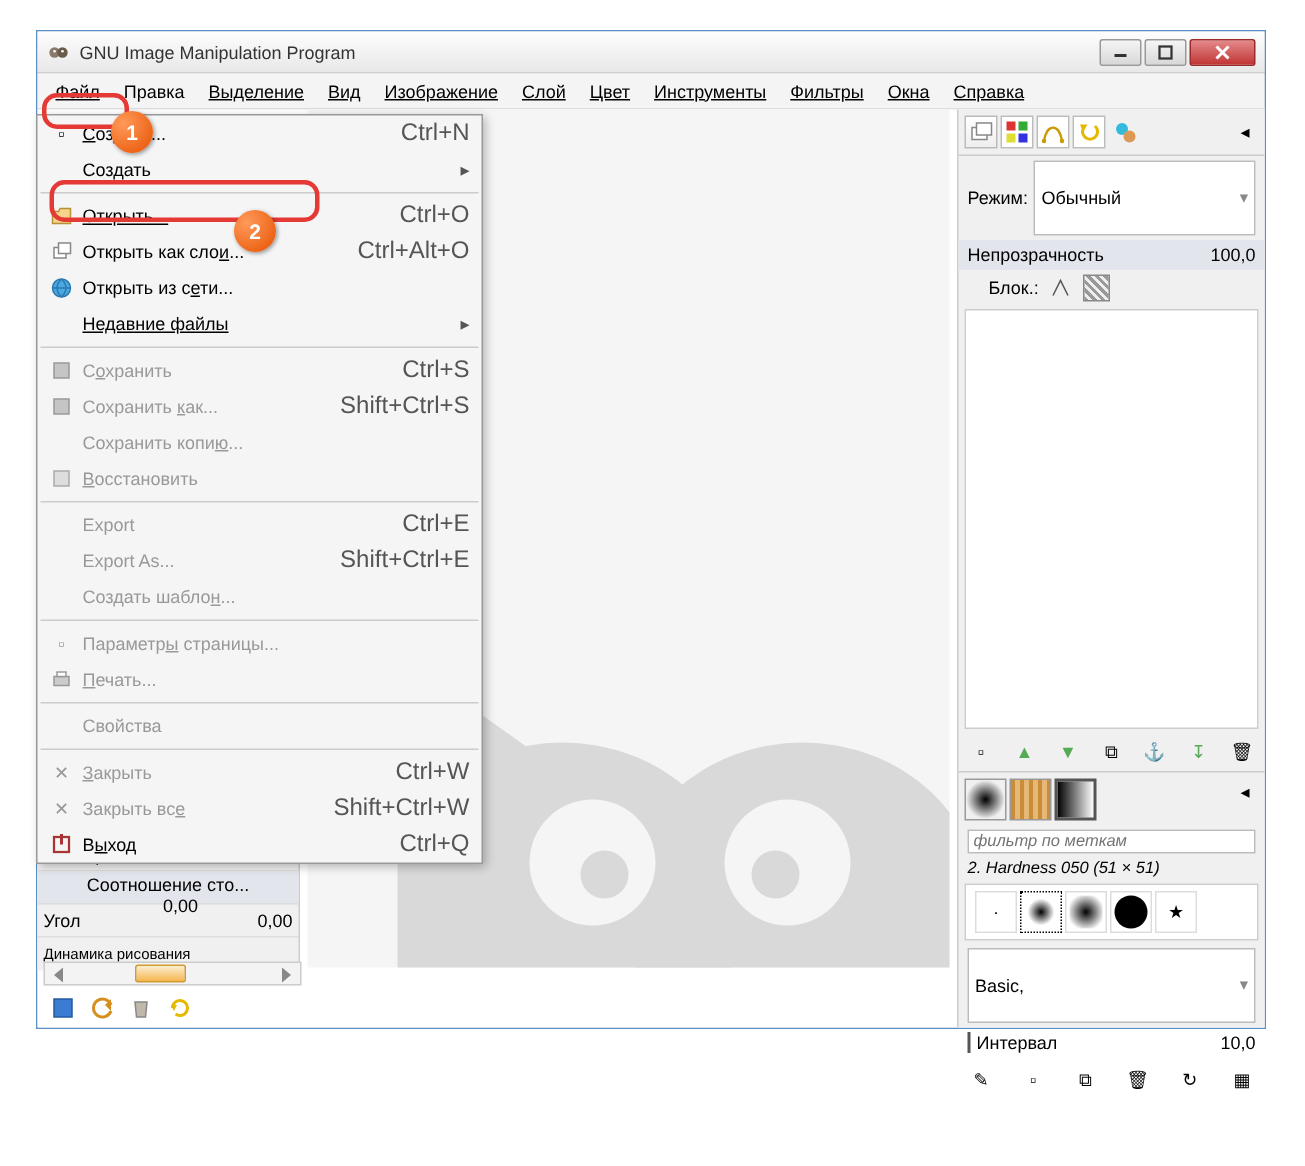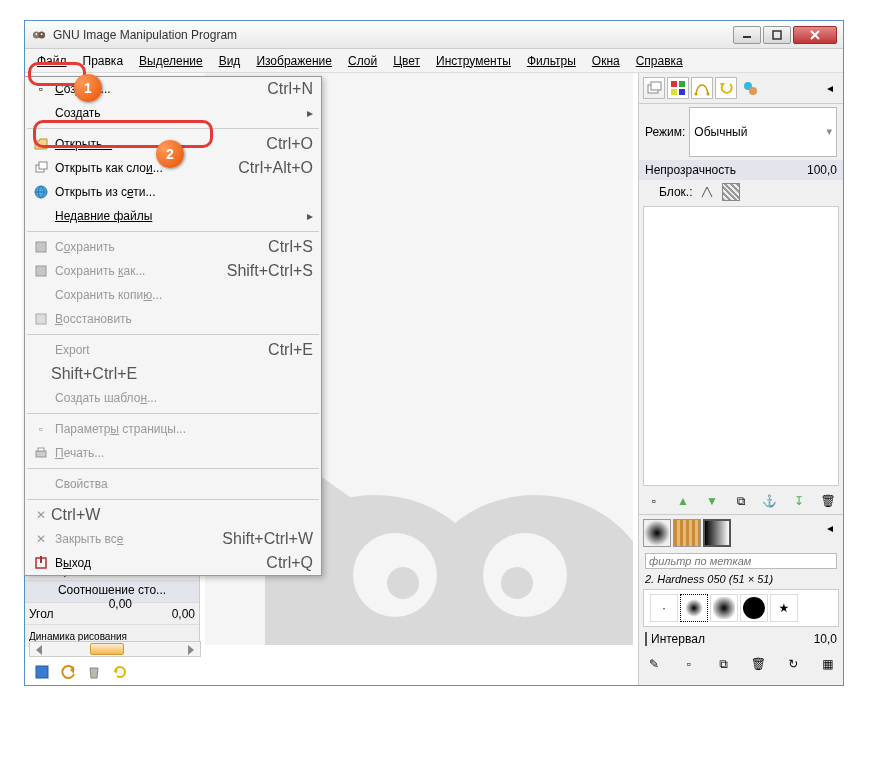--- a/index.html
+++ b/index.html
@@ -272,20 +272,23 @@
             <span style="width:18px;height:18px;background:radial-gradient(circle,#000 0%,transparent 70%);display:block"></span>
           </span>
         <span class="bcell">
             <span style="width:22px;height:22px;background:radial-gradient(circle,#000 0%,transparent 80%);display:block"></span>
           </span>
         <span class="bcell">
             <span style="width:22px;height:22px;background:#000;border-radius:50%;display:block"></span>
           </span>
         <span class="bcell">★</span>
       </div>
+      <div class="mode-row">
+        <div class="select-fake"><span>Basic,</span></div>
+      </div>
       <div class="interval-row">
         <span class="lab">Интервал</span>
         <span>10,0</span>
       </div>
       <div class="bottom-right-icons">
         <span class="small-ico">✎</span>
         <span class="small-ico">▫</span>
         <span class="small-ico">⧉</span>
         <span class="small-ico">🗑</span>
         <span class="small-ico">↻</span>
@@ -372,20 +375,21 @@
     <span class="txt"><u>В</u><span>осстановить</span></span>
   </div>
   <div class="dd-sep"></div>
   <div class="dd-item dis">
     <span class="ico"></span>
       <span class="txt">Export</span>
     <span class="shc">Ctrl+E</span>
   </div>
   <div class="dd-item dis">
     <span class="ico"></span>
+      <span class="txt">Export As...</span>
     <span class="shc">Shift+Ctrl+E</span>
   </div>
   <div class="dd-item dis">
     <span class="ico"></span>
       <span class="txt"><span>Создать шабло<u>н</u>...</span></span>
   </div>
   <div class="dd-sep"></div>
   <div class="dd-item dis">
     <span class="ico">▫</span>
     <span class="txt"><span>Параметр<u>ы</u> страницы...</span></span>
@@ -400,20 +404,21 @@
     <span class="txt"><u>П</u><span>ечать...</span></span>
   </div>
   <div class="dd-sep"></div>
   <div class="dd-item dis">
     <span class="ico"></span>
       <span class="txt">Свойства</span>
   </div>
   <div class="dd-sep"></div>
   <div class="dd-item dis">
     <span class="ico">✕</span>
+    <span class="txt"><u>З</u><span>акрыть</span></span>
     <span class="shc">Ctrl+W</span>
   </div>
   <div class="dd-item dis">
     <span class="ico">✕</span>
     <span class="txt"><span>Закрыть вс<u>е</u></span></span>
     <span class="shc">Shift+Ctrl+W</span>
   </div>
   <div class="dd-item">
     <span class="ico">
         <svg width="14" height="14">

